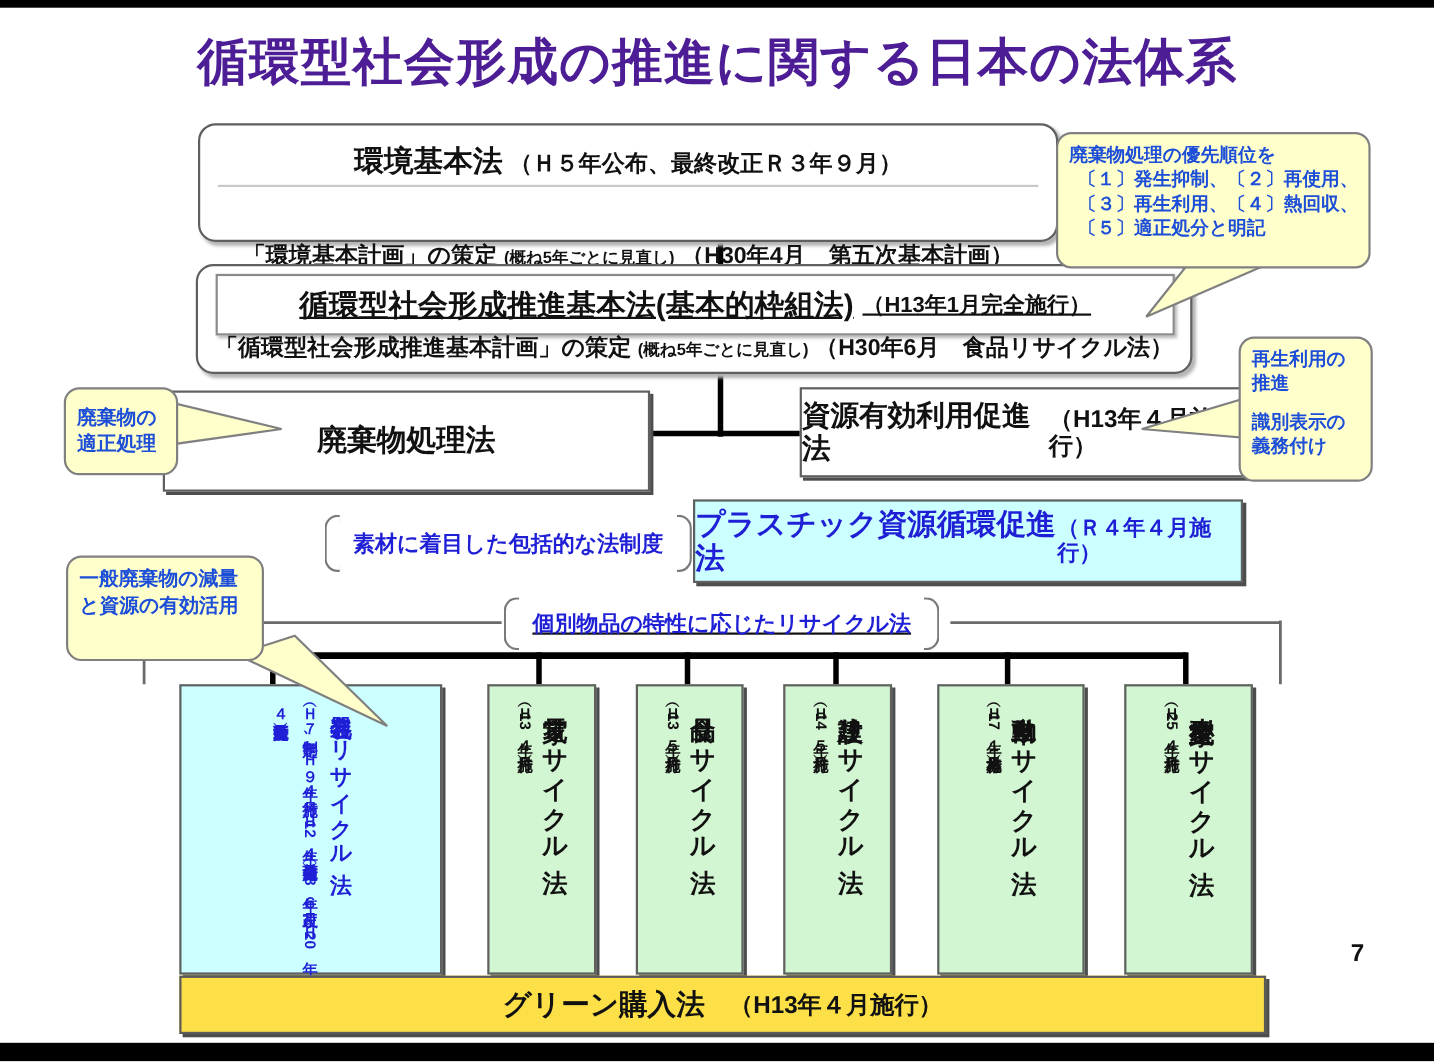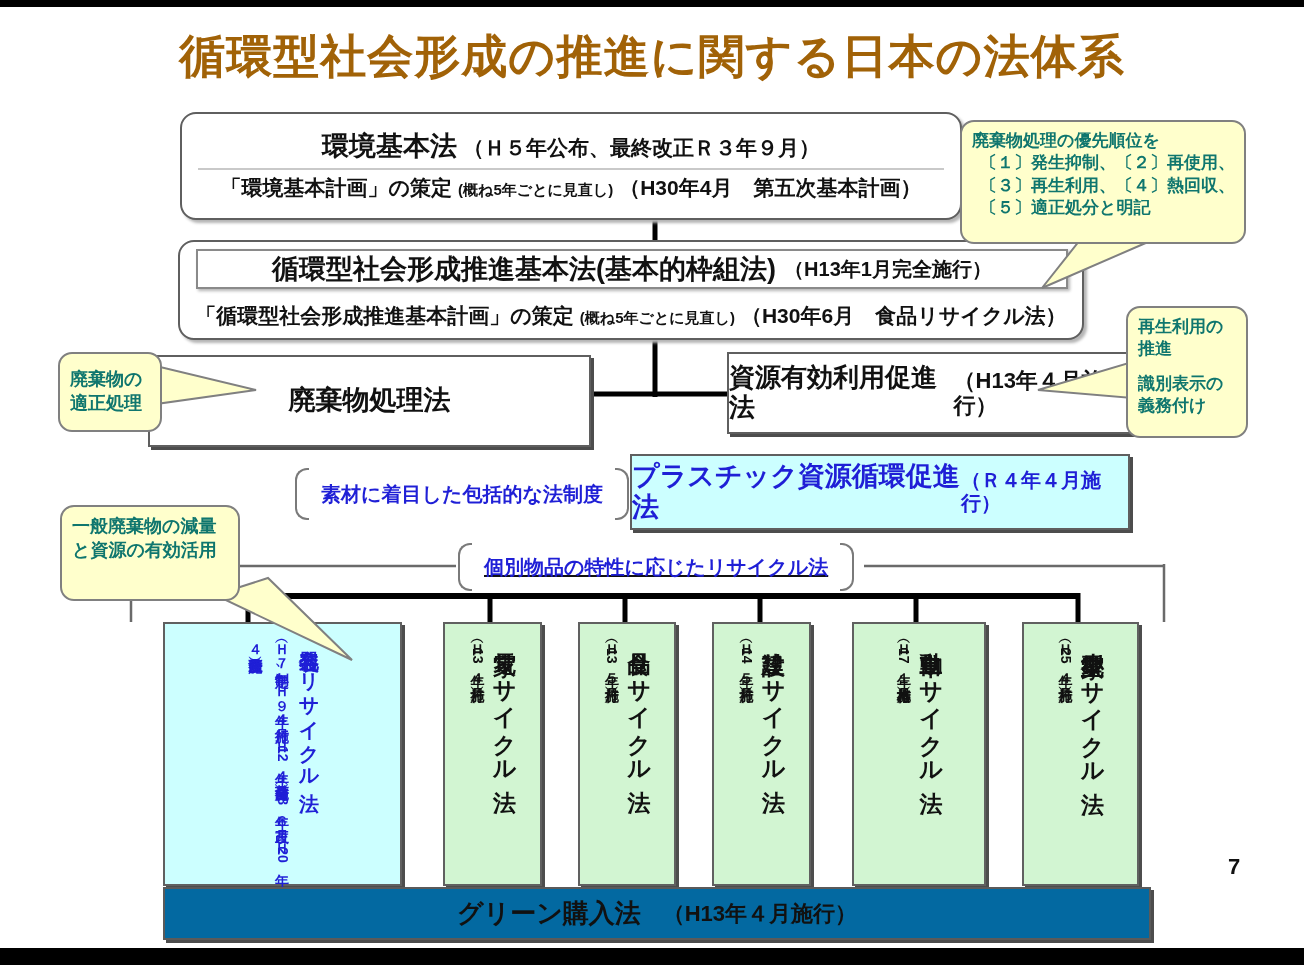--- a/index.html
+++ b/index.html
@@ -9,51 +9,51 @@
   }
   .bar{position:absolute;left:0;width:1304px;background:#000;z-index:6;}
   #bar-top{top:0;height:7px;}
   #bar-bottom{top:948px;height:17px;}
 
   .abs{position:absolute;box-sizing:border-box;}
   .z1{z-index:1}.z3{z-index:3}
 
   #main-title{
     top:26px;left:0;width:1304px;text-align:center;
-    font-size:46px;font-weight:900;letter-spacing:1px;color:#a16207;
+    font-size:46px;font-weight:900;letter-spacing:1px;color:#4c1d95;
   }
 
   
   .rbox{
     background:#fff;border:2.5px solid #5f5f5f;border-radius:16px;
     box-shadow:3px 3px 3px #b5b5b5;z-index:2;
   }
   .rbox .row{display:flex;justify-content:center;align-items:baseline;gap:6px;}
   .big-law{font-size:27px;font-weight:800;}
   .law-note{font-size:21px;font-weight:800;}
-  .plan-main{font-size:21px;font-weight:800;}
+  .plan-main{font-size:21px;font-weight:800;margin-top:44px;}
   .plan-note{font-size:15px;font-weight:700;}
   .plan-date{font-size:21px;font-weight:800;}
   .divider{height:2px;background:#c9c9c9;margin:4px 16px;}
 
   
   .sbox{
     background:#fff;border:2px solid #5f5f5f;box-shadow:3px 3px 0 #4d4d4d;z-index:2;
     display:flex;flex-direction:row;justify-content:center;align-items:center;
   }
   .sbox .t1{font-size:27px;font-weight:800;line-height:1.15;}
   .sbox .t2{font-size:22px;font-weight:800;line-height:1.15;}
 
   .cyanbox{background:#ccffff;}
   .cyanbox .t1,.cyanbox .t2{color:#1f1fd6;}
 
   
   .callout{
     background:#ffffcc;border:2px solid #808080;border-radius:14px;z-index:4;
-    color:#0f766e;font-weight:800;padding:8px 10px;line-height:1.32;
+    color:#1d4ed8;font-weight:800;padding:8px 10px;line-height:1.32;
   }
   .callout .cl-line{white-space:nowrap;}
   .callout .cl-line:not(:first-child){padding-left:8px;}
 
   
   .brk-label{display:flex;align-items:stretch;z-index:2;}
   .brk{width:12px;border:2.5px solid #7a7a7a;}
   .brk-l{border-right:none;border-radius:12px 0 0 12px;}
   .brk-r{border-left:none;border-radius:0 12px 12px 0;}
   .brk-text{
@@ -70,21 +70,21 @@
   .vtext{
     writing-mode:vertical-rl;height:100%;width:max-content;margin:0 auto;
     box-sizing:border-box;padding:10px 0;
   }
   .vtitle{font-size:23px;font-weight:800;line-height:1.35;letter-spacing:1px;}
   .vnote{font-size:14px;font-weight:700;line-height:1.7;}
   .vbox-cyan .vtitle{font-size:20px;color:#1f1fd6;}
   .vbox-cyan .vnote{color:#1f1fd6;line-height:1.9;}
 
   #green-box{
-    left:163px;top:887px;width:988px;height:53px;background:#0369a1;
+    left:163px;top:887px;width:988px;height:53px;background:#fde047;
     border:2px solid #5a5a5a;box-shadow:3px 3px 0 #4d4d4d;z-index:2;
     display:flex;justify-content:center;align-items:center;gap:22px;
   }
   #green-box .t1{font-size:26px;font-weight:800;}
   #green-box .t2{font-size:22px;font-weight:800;}
 
   #page-num{left:1228px;top:854px;font-size:22px;font-weight:700;z-index:2;}
 
   svg.layer{position:absolute;left:0;top:0;pointer-events:none;}
 </style>
@@ -119,21 +119,21 @@
     </div>
     <div class="divider"></div>
     <div class="row">
       <span class="plan-main">「環境基本計画」の策定</span>
       <span class="plan-note">(概ね5年ごとに見直し)</span>
       <span class="plan-date">（H30年4月　第五次基本計画）</span>
     </div>
   </div>
 
   <div class="abs rbox" style="left:178px;top:240px;width:906px;height:100px;">
-    <div class="abs" style="left:16px;top:7px;width:872px;height:40px;border:2px solid #8a8a8a;background:#fff;box-shadow:2px 2px 3px #b5b5b5;display:flex;justify-content:center;align-items:center;gap:8px;">
+    <div class="abs" style="left:16px;top:7px;width:872px;height:56px;border:2px solid #8a8a8a;background:#fff;box-shadow:2px 2px 3px #b5b5b5;display:flex;justify-content:center;align-items:center;gap:8px;text-decoration:underline;">
       <span class="big-law">循環型社会形成推進基本法(基本的枠組法)</span>
       <span class="law-note" style="font-size:20px;">（H13年1月完全施行）</span>
     </div>
     <div class="row" style="position:absolute;left:0;bottom:8px;width:100%;">
       <span class="plan-main">「循環型社会形成推進基本計画」の策定</span>
       <span class="plan-note">(概ね5年ごとに見直し)</span>
       <span class="plan-date">（H30年6月　食品リサイクル法）</span>
     </div>
   </div>
 

